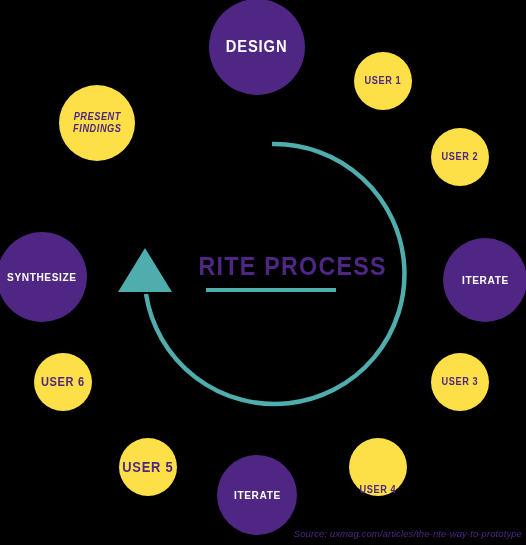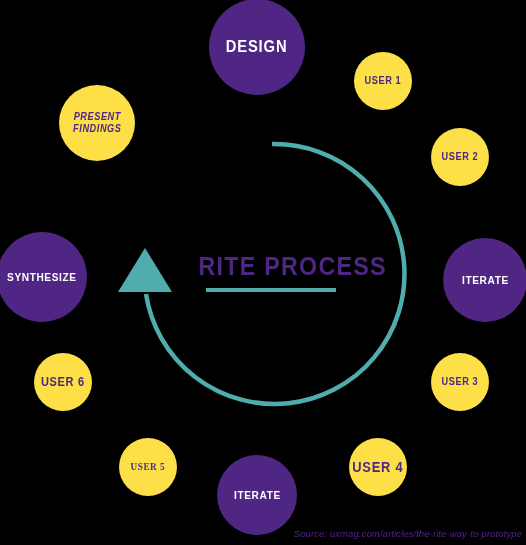--- a/index.html
+++ b/index.html
@@ -103,27 +103,27 @@
       </div>
       <div class="node node-yellow" style="left: 431px; top: 128px; width: 58px; height: 58px; font-size: 10px;">
         <span class="node-label">USER 2</span>
       </div>
       <div class="node node-purple" style="left: 443px; top: 238px; width: 84px; height: 84px; font-size: 11px;">
         <span class="node-label">ITERATE</span>
       </div>
       <div class="node node-yellow" style="left: 431px; top: 353px; width: 58px; height: 58px; font-size: 10px;">
         <span class="node-label">USER 3</span>
       </div>
-      <div class="node node-yellow" style="left: 349px; top: 438px; width: 58px; height: 58px; font-size: 14px;">
+      <div class="node node-yellow" style="left: 349px; top: 438px; width: 58px; height: 58px; font-size: 10px; align-items: flex-end;">
         <span class="node-label">USER 4</span>
       </div>
       <div class="node node-purple" style="left: 217px; top: 455px; width: 80px; height: 80px; font-size: 11px;">
         <span class="node-label">ITERATE</span>
       </div>
-      <div class="node node-yellow" style="left: 119px; top: 438px; width: 58px; height: 58px; font-size: 10px; font-family: Liberation Serif, serif;">
+      <div class="node node-yellow" style="left: 119px; top: 438px; width: 58px; height: 58px; font-size: 14px;">
         <span class="node-label">USER 5</span>
       </div>
       <div class="node node-yellow" style="left: 34px; top: 353px; width: 58px; height: 58px; font-size: 12px;">
         <span class="node-label">USER 6</span>
       </div>
       <div class="node node-purple" style="left: -3px; top: 232px; width: 90px; height: 90px; font-size: 11px;">
         <span class="node-label">SYNTHESIZE</span>
       </div>
       <div class="node node-yellow" style="left: 59px; top: 85px; width: 76px; height: 76px; font-size: 10px; font-style: italic;">
         <span class="node-label">PRESENT

